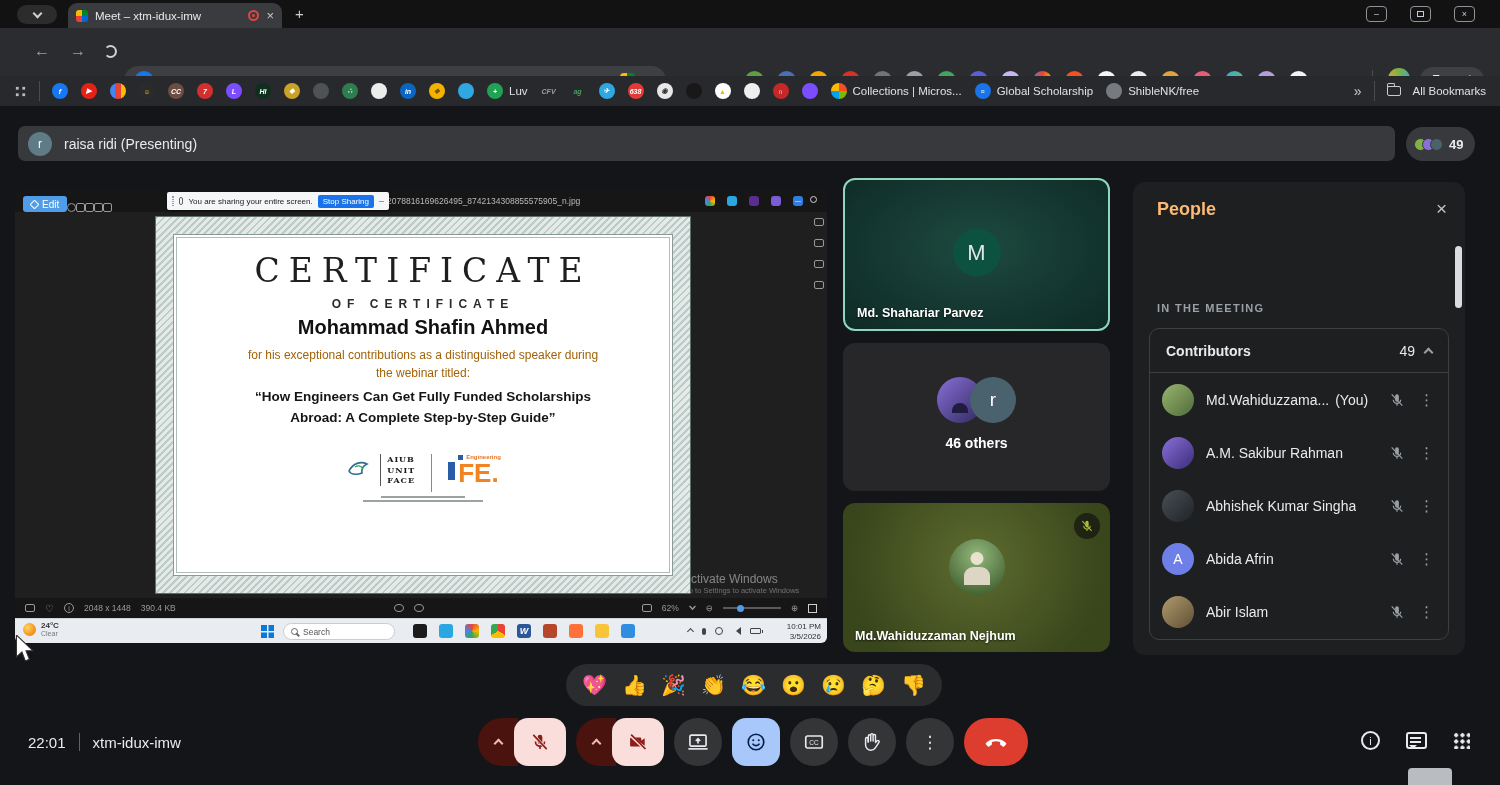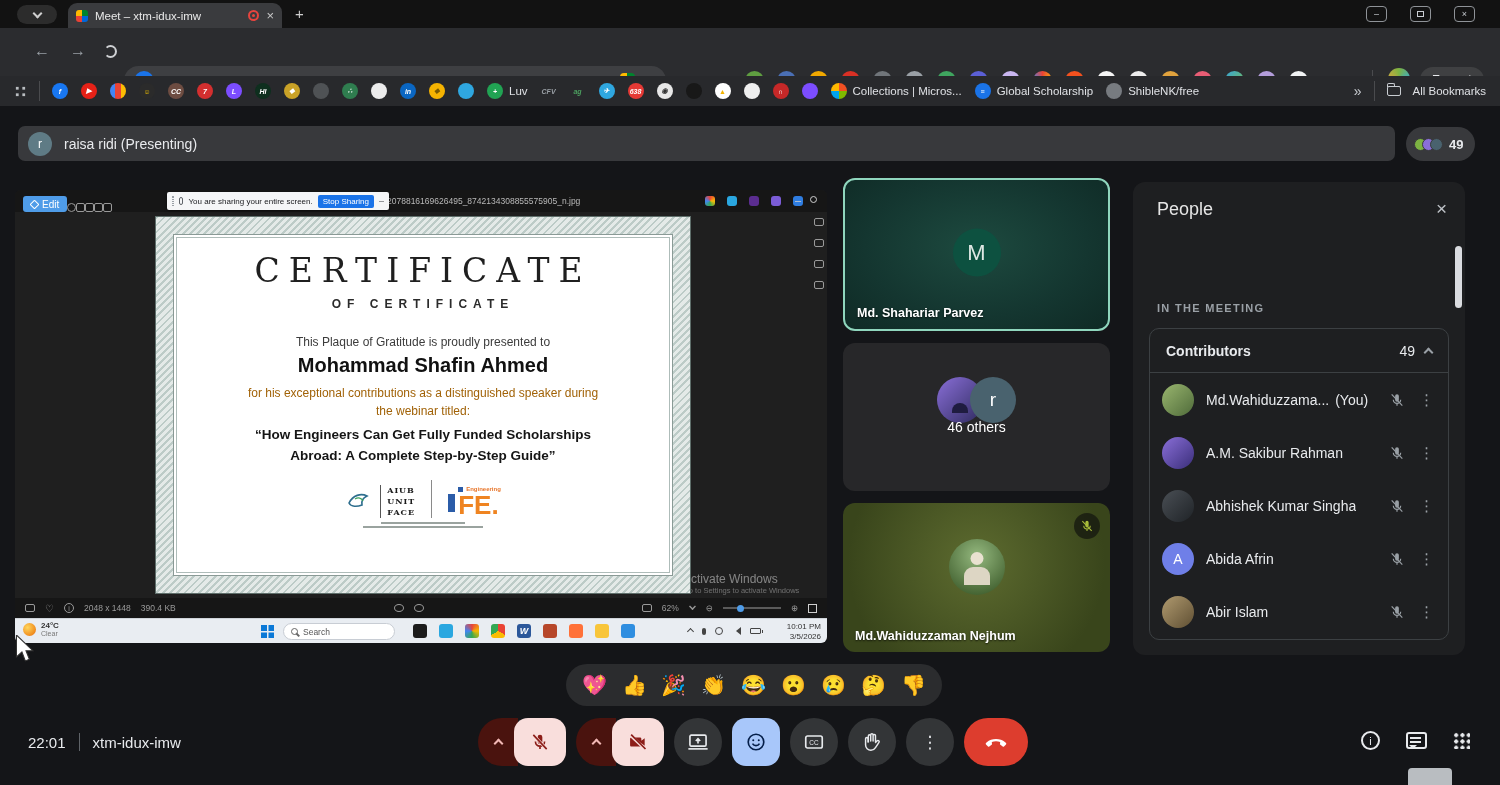--- a/index.html
+++ b/index.html
@@ -81,21 +81,21 @@
   
   #cert { position:absolute; left:140px; top:26px; width:536px; height:378px; z-index:3;
           background:repeating-linear-gradient(135deg,#bccbc7 0 2px,#e4eae8 2px 5px); border:1px solid #5e6e6a; padding:17px; }
   #certin { width:100%; height:100%; background:#fff; border:1px solid #8a9a96; box-shadow:inset 0 0 0 2px #fff, inset 0 0 0 3px #aebcb9; text-align:center; padding-top:16px; }
   .c-title { font-family:"DejaVu Serif", serif; font-size:33px; letter-spacing:9px; color:#1f1f1f; }
   .c-sub { margin-top:7px; font-size:12px; letter-spacing:6px; font-weight:bold; color:#2b2b2b; }
   .c-intro { margin-top:24px; font-size:12px; color:#3c3c3c; }
   .c-name { margin-top:5px; font-size:20px; font-weight:bold; color:#111; }
   .c-line { margin-top:7px; font-size:12px; color:#a16207; line-height:1.5; }
   .c-webinar { margin-top:5px; font-size:13.5px; font-weight:bold; color:#151515; line-height:1.55; }
-  .c-logos { margin-top:13px; display:flex; align-items:flex-end; justify-content:center; gap:16px; }
+  .c-logos { margin-top:25px; display:flex; align-items:flex-start; justify-content:center; gap:16px; }
   .dove { width:30px; height:26px; }
   .aiubtxt { text-align:left; border-left:1px solid #555; padding-left:6px; }
   .aiubtxt div { font-family:"DejaVu Serif", serif; font-size:8px; font-weight:bold; color:#1a1a1a; letter-spacing:1px; line-height:1.35; }
   .logodiv { width:1px; height:38px; background:#8a8a8a; }
   .felogo { text-align:left; }
   .felogo .eng { font-size:6px; font-weight:bold; color:#e8762b; padding-left:10px; }
   .felogo .eng::before { content:""; display:inline-block; width:5px; height:5px; background:#2b5ca8; margin-right:3px; vertical-align:middle; }
   .felogo .fe { font-size:26px; font-weight:800; color:#ef8421; line-height:1; position:relative; padding-left:10px; }
   .felogo .fe::before { content:""; position:absolute; left:0; top:2px; width:7px; height:18px; background:#2b5ca8; }
   .minicap { margin-top:4px; }
@@ -143,30 +143,30 @@
   
   .tile { left:843px; width:267px; border-radius:12px; overflow:hidden; }
   #tile1 { top:178px; height:153px; border:2px solid #8fd6bd; background:radial-gradient(ellipse at 50% 45%,#1d4a3f 0%,#143630 60%,#0f2a25 100%); }
   .bigav { position:absolute; left:50%; top:50%; transform:translate(-50%,-55%); width:48px; height:48px; border-radius:50%; background:#0d5140; color:#dfe8e4; font-size:22px; display:flex; align-items:center; justify-content:center; }
   .tname { position:absolute; left:12px; bottom:9px; color:#fff; font-size:12.5px; font-weight:600; text-shadow:0 1px 2px rgba(0,0,0,.7); }
   #tile2 { top:343px; height:148px; background:#272729; }
   #tile2 .grp { position:absolute; left:0; right:0; top:34px; display:flex; justify-content:center; }
   .ov1 { width:46px; height:46px; border-radius:50%; background:linear-gradient(135deg,#8a6fd8,#2e2a5e); }
   .ov1::after { content:""; display:block; width:16px; height:10px; margin:26px auto 0; background:#1f1c40; border-radius:8px 8px 0 0; }
   .ov2 { width:46px; height:46px; border-radius:50%; background:#49626e; color:#fff; font-size:19px; display:flex; align-items:center; justify-content:center; margin-left:-13px; position:relative; z-index:2; }
-  #tile2 .cap { position:absolute; left:0; right:0; top:76px; text-align:center; color:#fff; font-size:14px; font-weight:400; }
+  #tile2 .cap { position:absolute; left:0; right:0; top:92px; text-align:center; color:#fff; font-size:14px; font-weight:700; }
   #tile3 { top:503px; height:149px; background:radial-gradient(circle at 50% 40%,#5d6b2f,#39451b 80%); }
   .mutebadge { position:absolute; right:10px; top:10px; width:26px; height:26px; border-radius:50%; background:rgba(25,28,16,.85); display:flex; align-items:center; justify-content:center; }
   .photoav { position:absolute; left:50%; top:36px; transform:translateX(-50%); width:56px; height:56px; border-radius:50%; background:radial-gradient(circle at 50% 30%,#94b87e,#41602f 85%); overflow:hidden; }
   .photoav::before { content:""; position:absolute; left:50%; top:13px; transform:translateX(-50%); width:13px; height:13px; border-radius:50%; background:#e9e2d0; }
   .photoav::after { content:""; position:absolute; left:50%; top:28px; transform:translateX(-50%); width:26px; height:18px; border-radius:9px 9px 0 0; background:#ddd6c4; }
 
   
   #panel { left:1133px; top:182px; width:332px; height:473px; background:#1e1f21; border-radius:12px; }
-  #panel .hd { position:absolute; left:24px; top:17px; color:#e5e5e5; font-size:18px; }
+  #panel .hd { position:absolute; left:24px; top:17px; color:#fdba74; font-size:18px;font-weight:bold; }
   #pclose { position:absolute; right:14px; top:12px; color:#bdc1c6; font-size:19px; padding:4px; }
   #psearch { position:absolute; left:16px; top:52px; width:300px; height:40px; border:1px solid #5f6368; border-radius:20px; display:flex; align-items:center; padding:0 14px; gap:10px; }
   .mag2 { width:11px; height:11px; border:2px solid #9aa0a6; border-radius:50%; position:relative; flex:none; }
   .mag2::after { content:""; position:absolute; width:6px; height:2px; background:#9aa0a6; transform:rotate(45deg); right:-4px; bottom:-2px; }
   #psearch input { flex:1; background:transparent; border:none; outline:none; color:#e8eaed; font-size:14px; font-family:"Liberation Sans",sans-serif; }
   #psearch input::placeholder { color:#9aa0a6; }
   .sect { position:absolute; left:24px; top:120px; color:#9aa0a6; font-size:11px; letter-spacing:1.3px; font-weight:bold; }
   #groupbox { position:absolute; left:16px; top:146px; width:300px; height:312px; border:1px solid #3c4043; border-radius:10px; overflow:hidden; }
   #grouphd { display:flex; align-items:center; height:44px; padding:0 16px; gap:10px; border-bottom:1px solid #3c4043; }
   #grouphd .gn { flex:1; color:#e8eaed; font-size:14px; font-weight:bold; }
@@ -452,21 +452,20 @@
 
     <div id="watermark">
       <div class="w1">Activate Windows</div>
       <div class="w2">Go to Settings to activate Windows</div>
     </div>
 
     <div id="cert">
       <div id="certin">
         <div class="c-title">CERTIFICATE</div>
         <div class="c-sub">OF CERTIFICATE</div>
-        <div class="c-intro">This Plaque of Gratitude is proudly presented to</div>
         <div class="c-name">Mohammad Shafin Ahmed</div>
         <div class="c-line">
           <span>for his exceptional contributions as a distinguished speaker during</span><br>
           <span>the webinar titled:</span>
         </div>
         <div class="c-webinar">
           <span>“How Engineers Can Get Fully Funded Scholarships</span><br>
           <span>Abroad: A Complete Step-by-Step Guide”</span>
         </div>
         <div class="c-logos">

